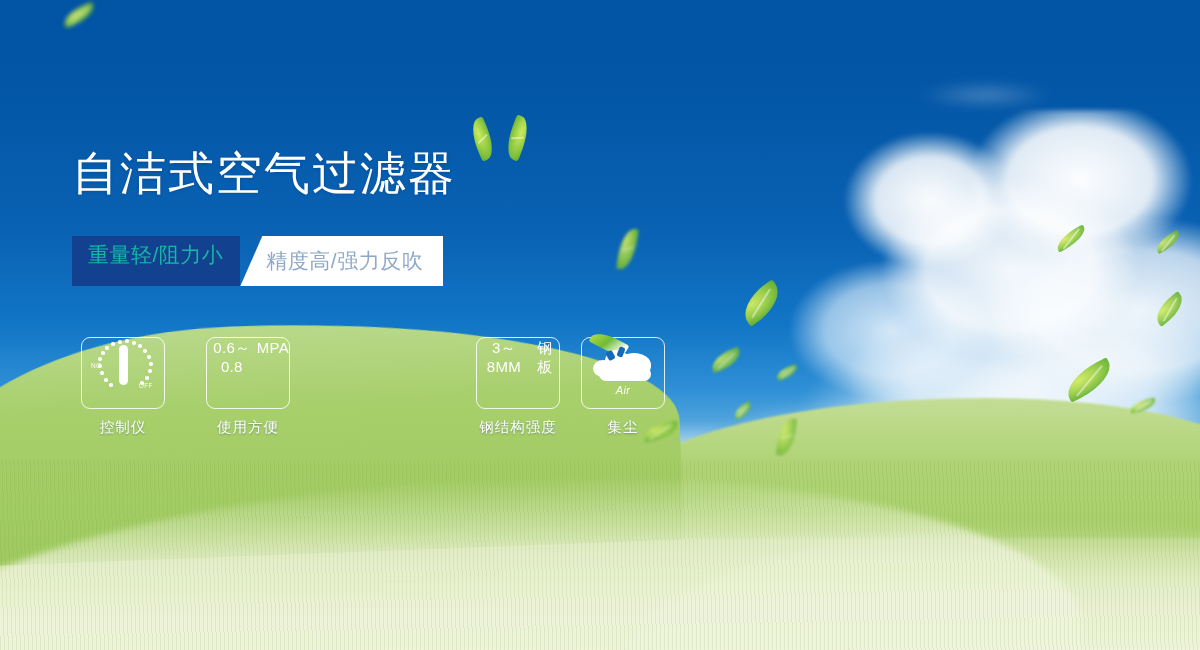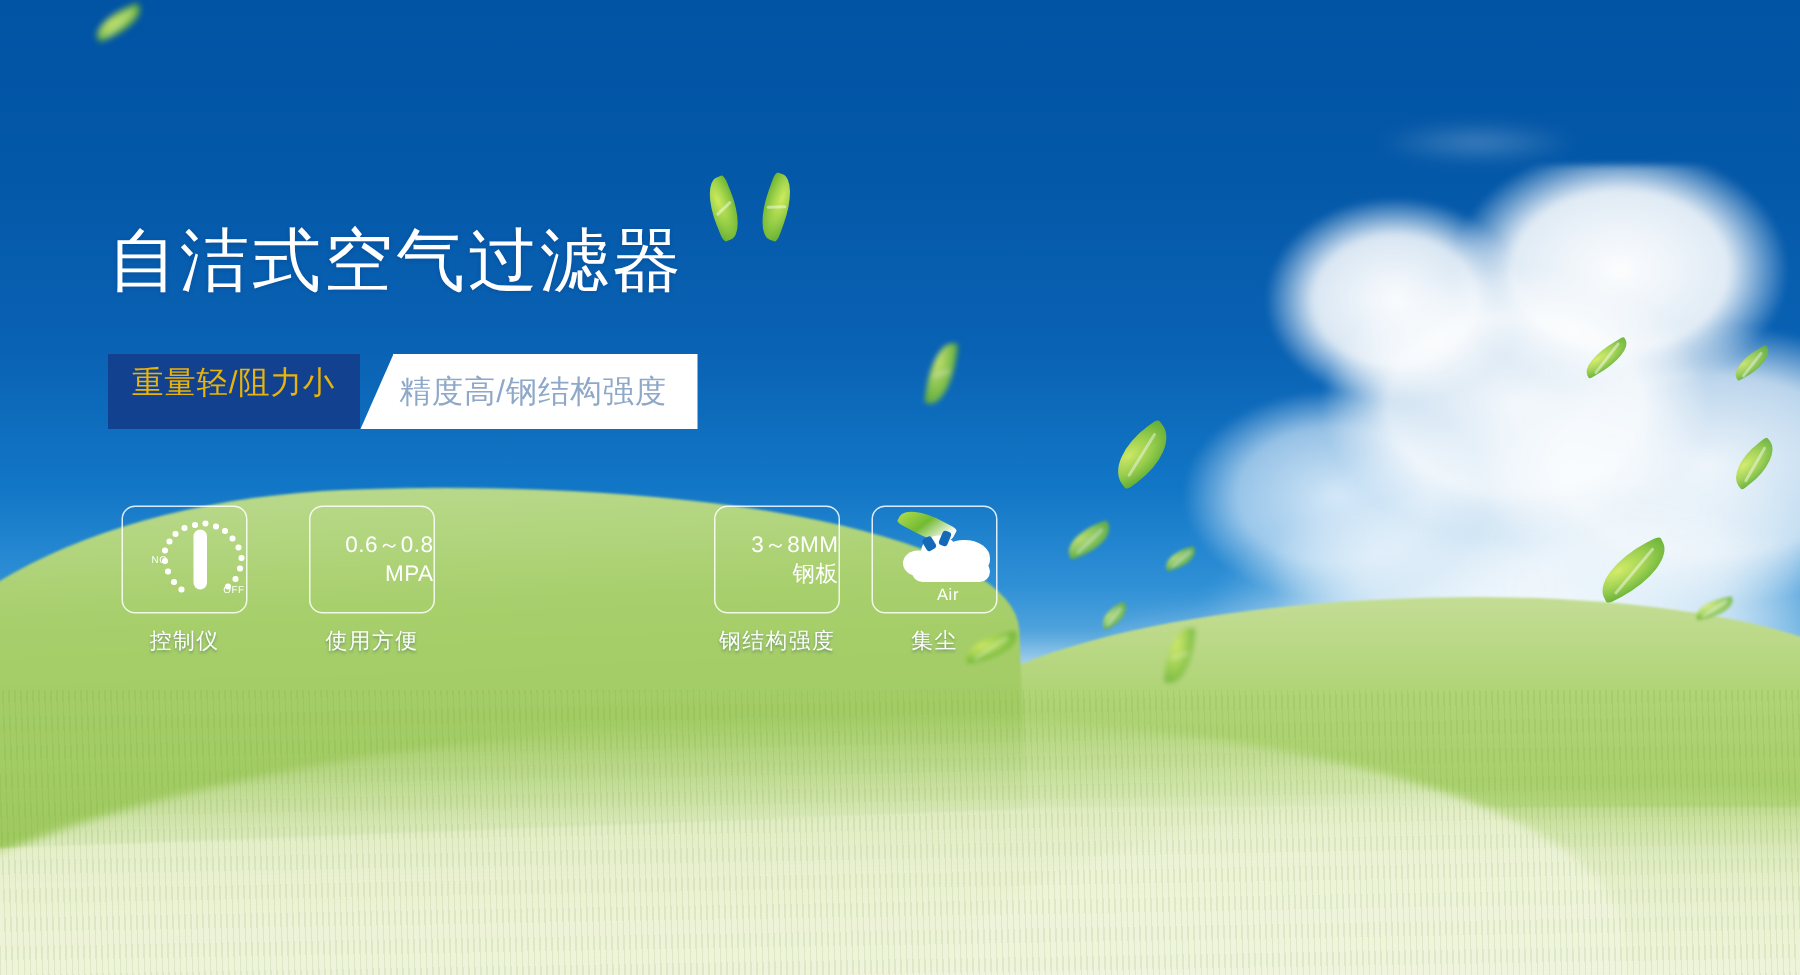--- a/index.html
+++ b/index.html
@@ -159,21 +159,21 @@
     border-radius:12% 70% 12% 70%;
     background:radial-gradient(ellipse at 60% 35%, #cdeb5e 0%, #95cd46 45%, #4f9f27 100%);
   }
 
   
   .feat-item { position:absolute; top:337px; width:84px; text-align:center; }
   .feat-box {
     width:84px; height:72px;
     border:1.6px solid rgba(255,255,255,.85);
     border-radius:9px;
-    display:flex; align-items:flex-end; justify-content:center; flex-direction:column;
+    display:flex; align-items:flex-start; justify-content:center; flex-direction:row;
     color:#fff;
   }
   .feat-text { font-size:15px; line-height:19px; letter-spacing:.3px; font-weight:400; }
   .feat-label {
     margin-top:9px; font-size:14.5px; color:#ffffff; letter-spacing:1px;
     text-shadow:0 1px 2px rgba(0,40,90,.35);
   }
 
   
   .gauge { position:relative; width:62px; height:54px; }
@@ -189,21 +189,21 @@
   .fstack { position:relative; width:48px; height:54px; }
   .fstack .disc {
     position:absolute; left:0; width:48px; height:9px;
     border-radius:50%; background:#fff;
   }
   .fstack .rod {
     position:absolute; top:4px; width:2.4px; height:46px; background:#fff;
   }
 
   
-  .airicon { position:relative; width:64px; height:56px; }
+  .airicon { position:relative; width:64px; height:56px;font-style:italic; }
   .airicon .blade {
     position:absolute; left:-1px; top:-2px; width:38px; height:15px;
     background:linear-gradient(115deg, #b8e04f 0%, #72bb33 45%, #ffffff 85%);
     border-radius:70% 10% 60% 10%;
     transform:rotate(28deg);
   }
   .airicon .puff-s {
     position:absolute; left:2px; top:22px; width:20px; height:17px;
     border-radius:50%; background:#fff;
   }
@@ -238,21 +238,21 @@
     font-size:46px; line-height:66px; color:#ffffff;
     letter-spacing:2px; font-weight:300;
     font-family:"DejaVu Sans","Liberation Sans",sans-serif;
     white-space:nowrap;
     text-shadow:0 1px 3px rgba(0,40,95,.25);
   }
 
   
   #subtitle-bar { position:absolute; left:72px; top:236px; height:50px; display:flex; }
   #subtitle-left {
-    background:#12428f; color:#eab308;
+    background:#12428f; color:#14b8a6;
     display:flex; align-items:center; justify-content:center;
     padding:0 17px 12px 16px; font-size:21px; letter-spacing:.5px;
     position:relative; z-index:2;
   }
   #subtitle-slant {
     width:22px; background:#ffffff;
     clip-path:polygon(100% 0, 100% 100%, 0 100%);
     position:relative; z-index:1;
   }
   #subtitle-right {
@@ -299,21 +299,21 @@
   <div class="leaf" id="sprout-leaf-left"></div>
   <div class="leaf" id="sprout-leaf-right"></div>
 
   <div id="title-wrap">
     <div id="main-title">自洁式空气过滤器</div>
   </div>
 
   <div id="subtitle-bar">
     <div id="subtitle-left">重量轻/阻力小</div>
     <div id="subtitle-slant"></div>
-    <div id="subtitle-right">精度高/钢结构强度</div>
+    <div id="subtitle-right">精度高/强力反吹</div>
   </div>
 
   <div class="feat-item" style="left:81px;">
     <div class="feat-box">
       <div class="gauge">
         <div class="gauge-dot" style="left:8px;  top:33px;"></div>
         <div class="gauge-dot" style="left:6px;  top:26px;"></div>
         <div class="gauge-dot" style="left:6px;  top:19px;"></div>
         <div class="gauge-dot" style="left:9px;  top:13px;"></div>
         <div class="gauge-dot" style="left:13px; top:8px;"></div>

